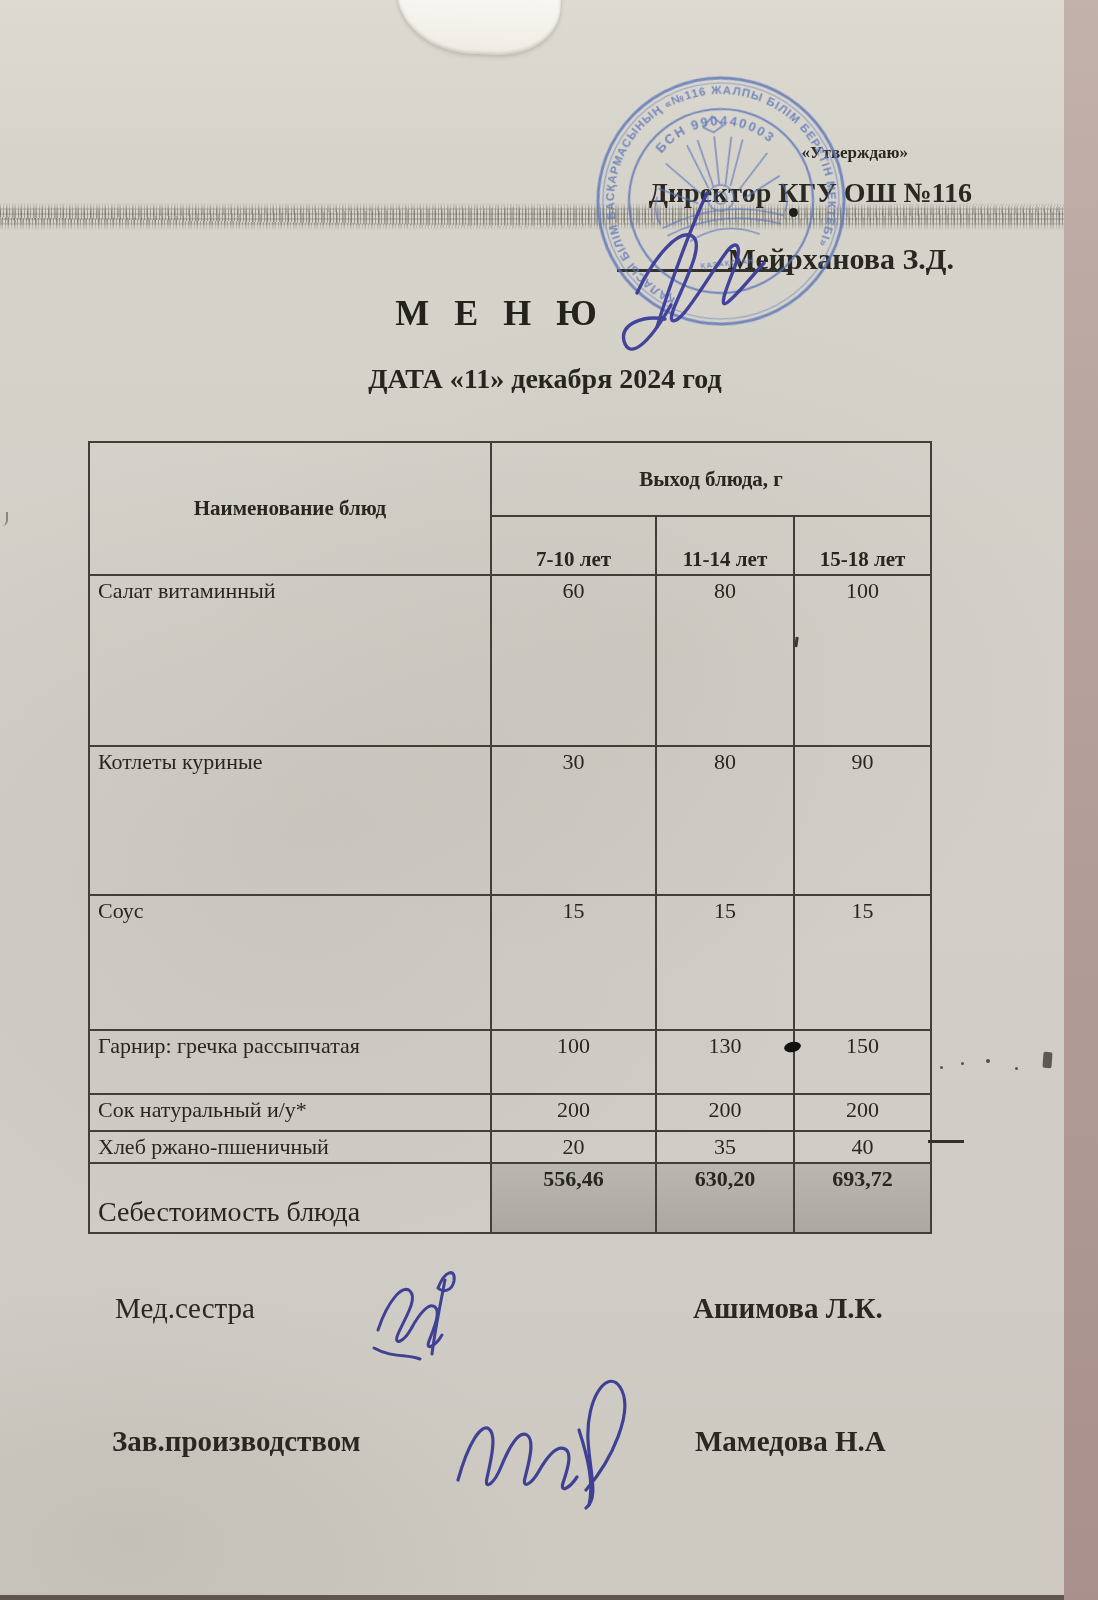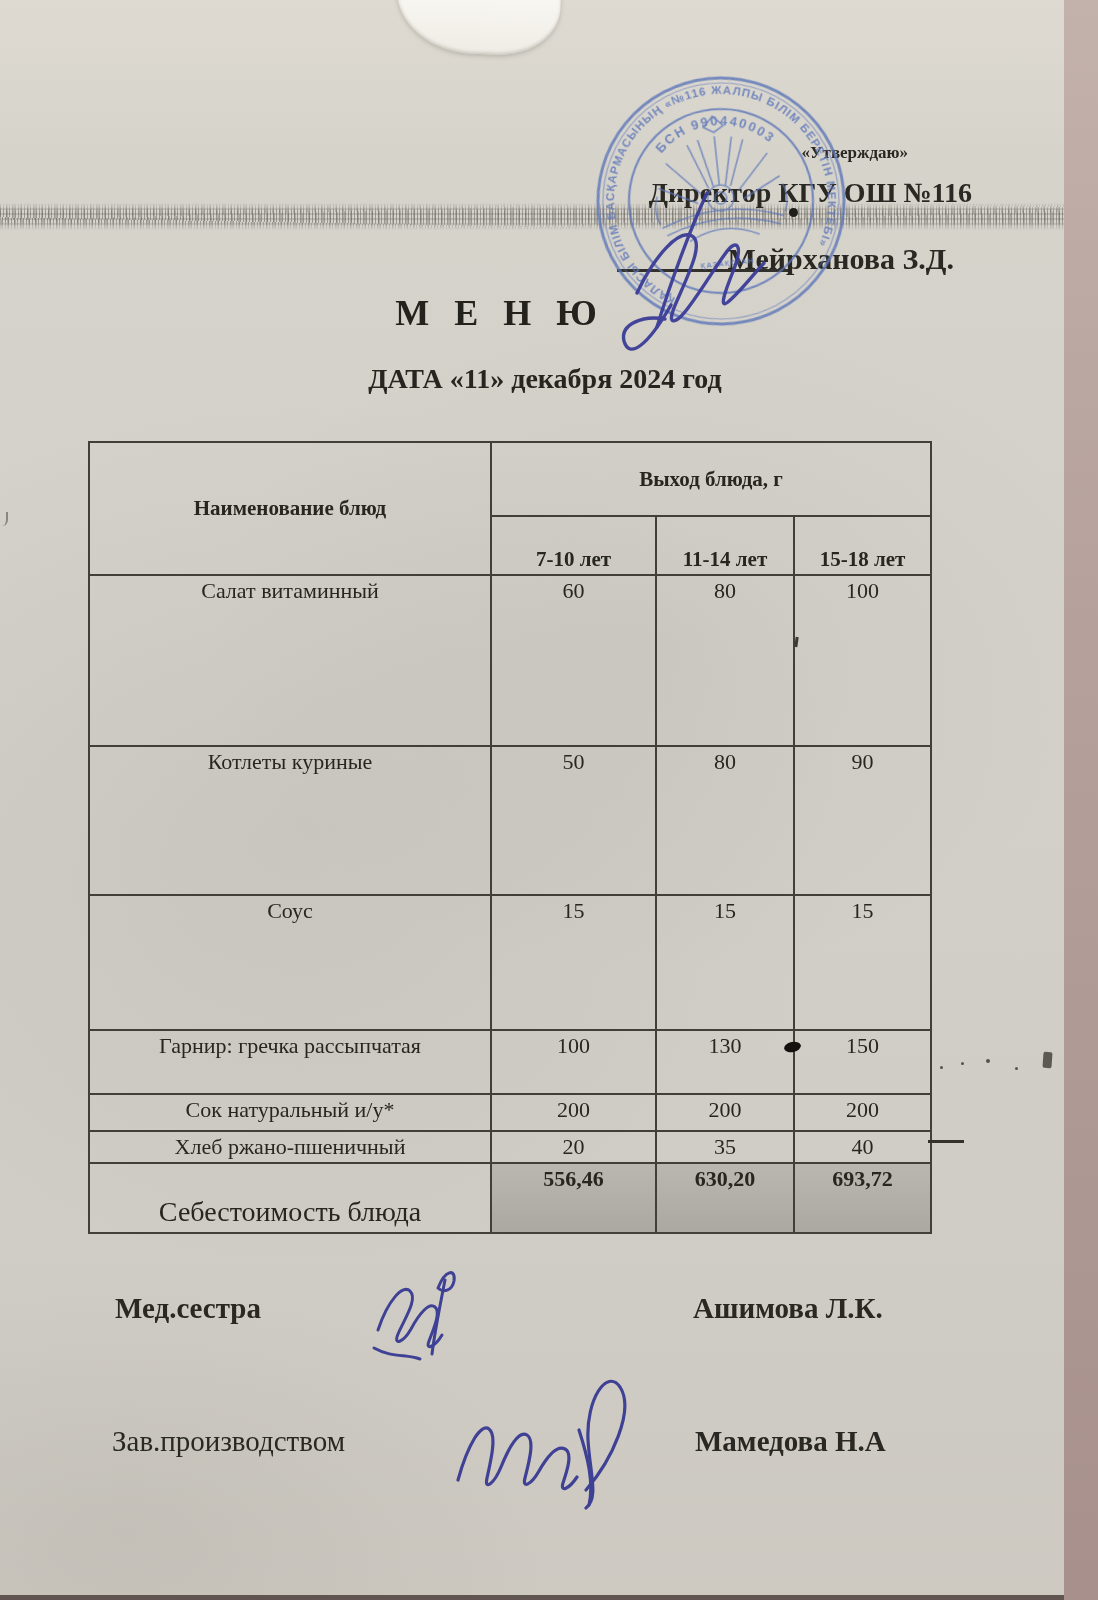--- a/index.html
+++ b/index.html
@@ -67,42 +67,42 @@
     font-size:22px;color:#27261f;
   }
   table.menu th, table.menu td{
     border:2px solid #413f38;padding:2px 8px;
     overflow:hidden;
   }
   table.menu th{font-weight:bold;font-size:21px;}
   .th-name{vertical-align:middle;text-align:center;}
   .th-group{vertical-align:middle;text-align:center;height:68px;}
   .th-age{vertical-align:bottom;text-align:center;height:53px;padding-bottom:8px;}
-  td.dish{vertical-align:top;text-align:center;padding-left:10px;padding-top:3px;border-radius:21px;}
+  td.dish{vertical-align:top;text-align:left;padding-left:10px;padding-top:3px;border-radius:21px;}
   td.val{vertical-align:top;text-align:center;padding-top:3px;margin-top:20px;}
   tr.r-salat{height:171px;} tr.r-kotlety{height:149px;} tr.r-sous{height:135px;}
   tr.r-garnir{height:64px;} tr.r-sok{height:37px;} tr.r-hleb{height:23px;}
   tr.r-cost{height:70px;}
   tr.r-cost td.dish{vertical-align:bottom;font-size:28px;padding-bottom:4px;}
   tr.r-cost td.val{
     font-weight:bold;
     background:linear-gradient(180deg,#bab7b1 0%,#b2afa9 55%,#aba8a1 100%);
   }
   .cost-line-ext{position:absolute;left:928px;top:1140px;width:36px;height:3px;background:#33312b;}
   .ink-blob{
     position:absolute;left:784px;top:1042px;width:17px;height:10px;border-radius:50%;
     background:#14120f;transform:rotate(-12deg);
   }
   .tick-mark{position:absolute;left:795px;top:637px;width:3px;height:10px;background:#3a382f;transform:rotate(8deg);}
   .speck{position:absolute;border-radius:50%;background:#55524a;}
   .edge-mark{position:absolute;left:1043px;top:1052px;width:9px;height:16px;background:#3f3b35;border-radius:2px;opacity:.8;transform:rotate(4deg);}
   .left-tick{position:absolute;left:0px;top:512px;width:6px;height:14px;border-right:2px solid #6a675e;border-radius:0 0 6px 0;opacity:.7;}
-  .sign-row-label-1{top:1292px;left:115px;font-size:29px;font-weight:bold;}
+  .sign-row-label-1{top:1292px;left:115px;font-size:29px;font-weight:normal;}
   .sign-row-name-1{top:1292px;left:693px;font-size:29px;font-weight:bold;}
-  .sign-row-label-2{top:1425px;left:112px;font-size:29px;font-weight:normal;}
+  .sign-row-label-2{top:1425px;left:112px;font-size:29px;font-weight:bold;}
   .sign-row-name-2{top:1425px;left:695px;font-size:29px;font-weight:bold;}
   .stamp-wrap{position:absolute;left:590px;top:70px;width:262px;height:262px;opacity:.9;filter:blur(0.2px);transform:rotate(-6deg);}
   .sigsvg{position:absolute;}
   .sig-director{left:575px;top:175px;width:250px;height:185px;}
   .sig-med{left:348px;top:1258px;width:150px;height:110px;}
   .sig-zav{left:438px;top:1368px;width:230px;height:145px;}
 </style>
 </head>
 <body>
 
@@ -195,21 +195,21 @@
       <th class="th-age">15-18 лет</th>
     </tr>
     <tr class="r-salat">
       <td class="dish">Салат витаминный</td>
       <td class="val">60</td>
       <td class="val">80</td>
       <td class="val">100</td>
     </tr>
     <tr class="r-kotlety">
       <td class="dish">Котлеты куриные</td>
-      <td class="val">50</td>
+      <td class="val">30</td>
       <td class="val">80</td>
       <td class="val">90</td>
     </tr>
     <tr class="r-sous">
       <td class="dish">Соус</td>
       <td class="val">15</td>
       <td class="val">15</td>
       <td class="val">15</td>
     </tr>
     <tr class="r-garnir">

